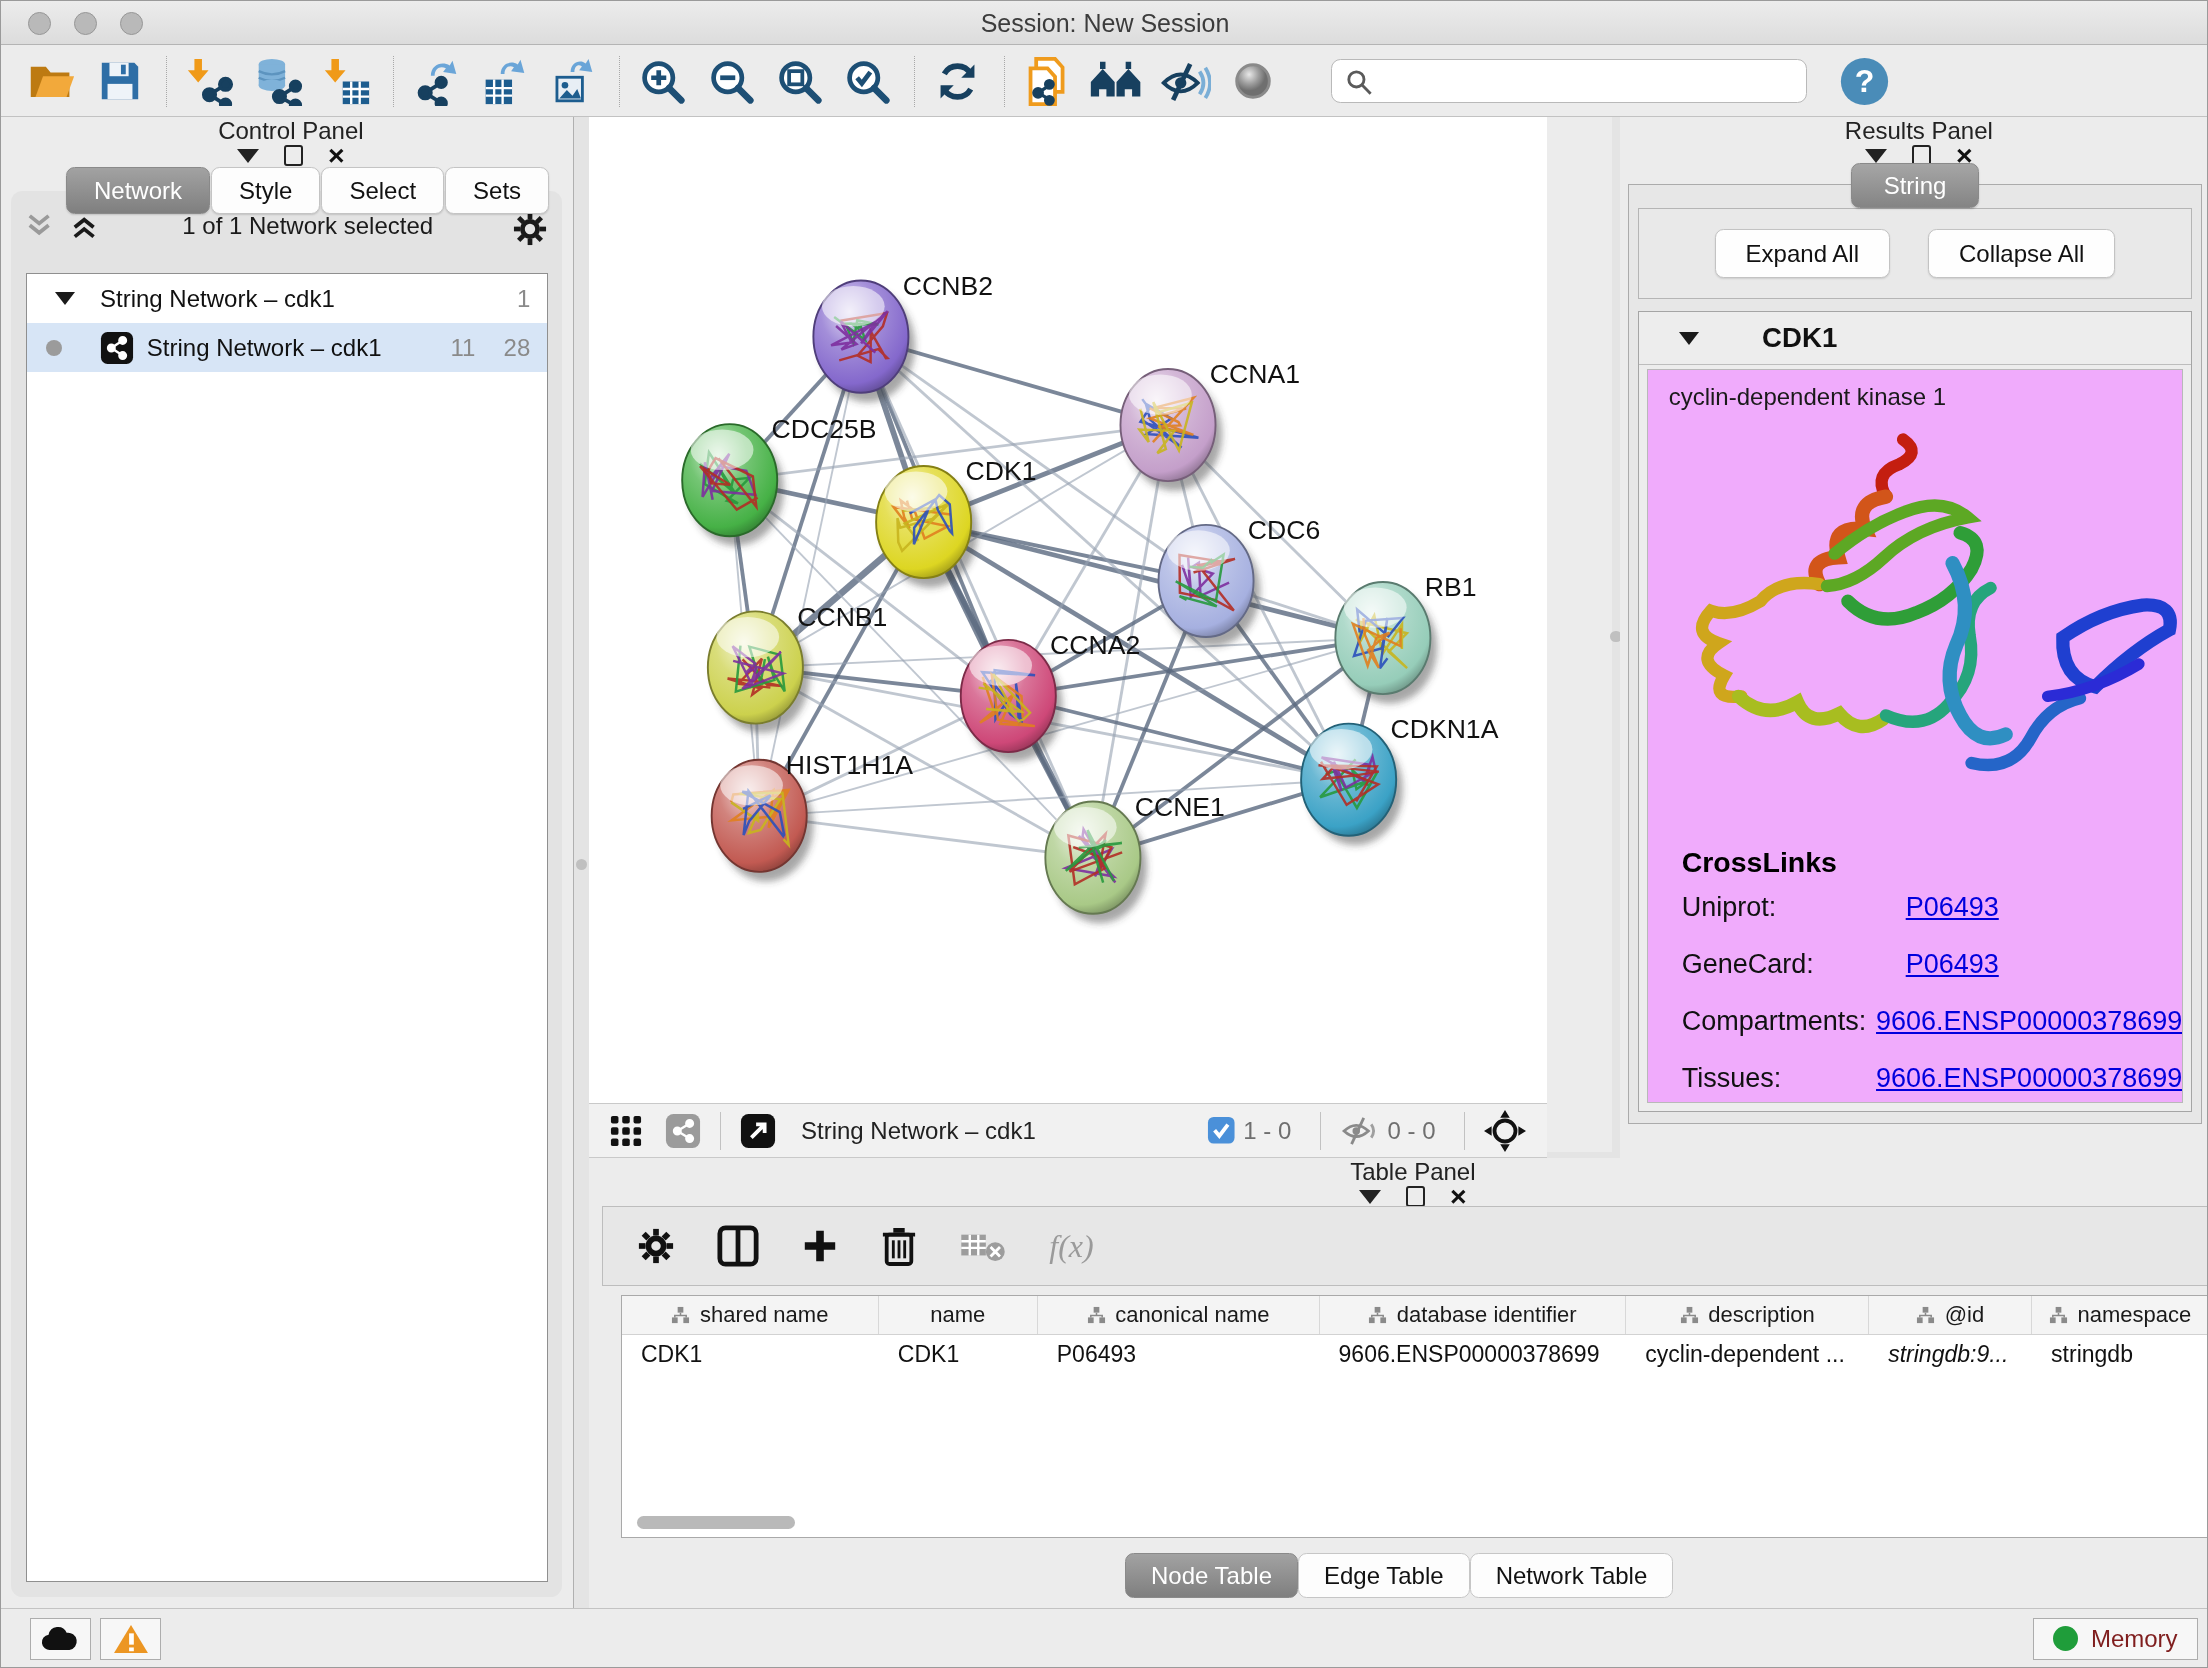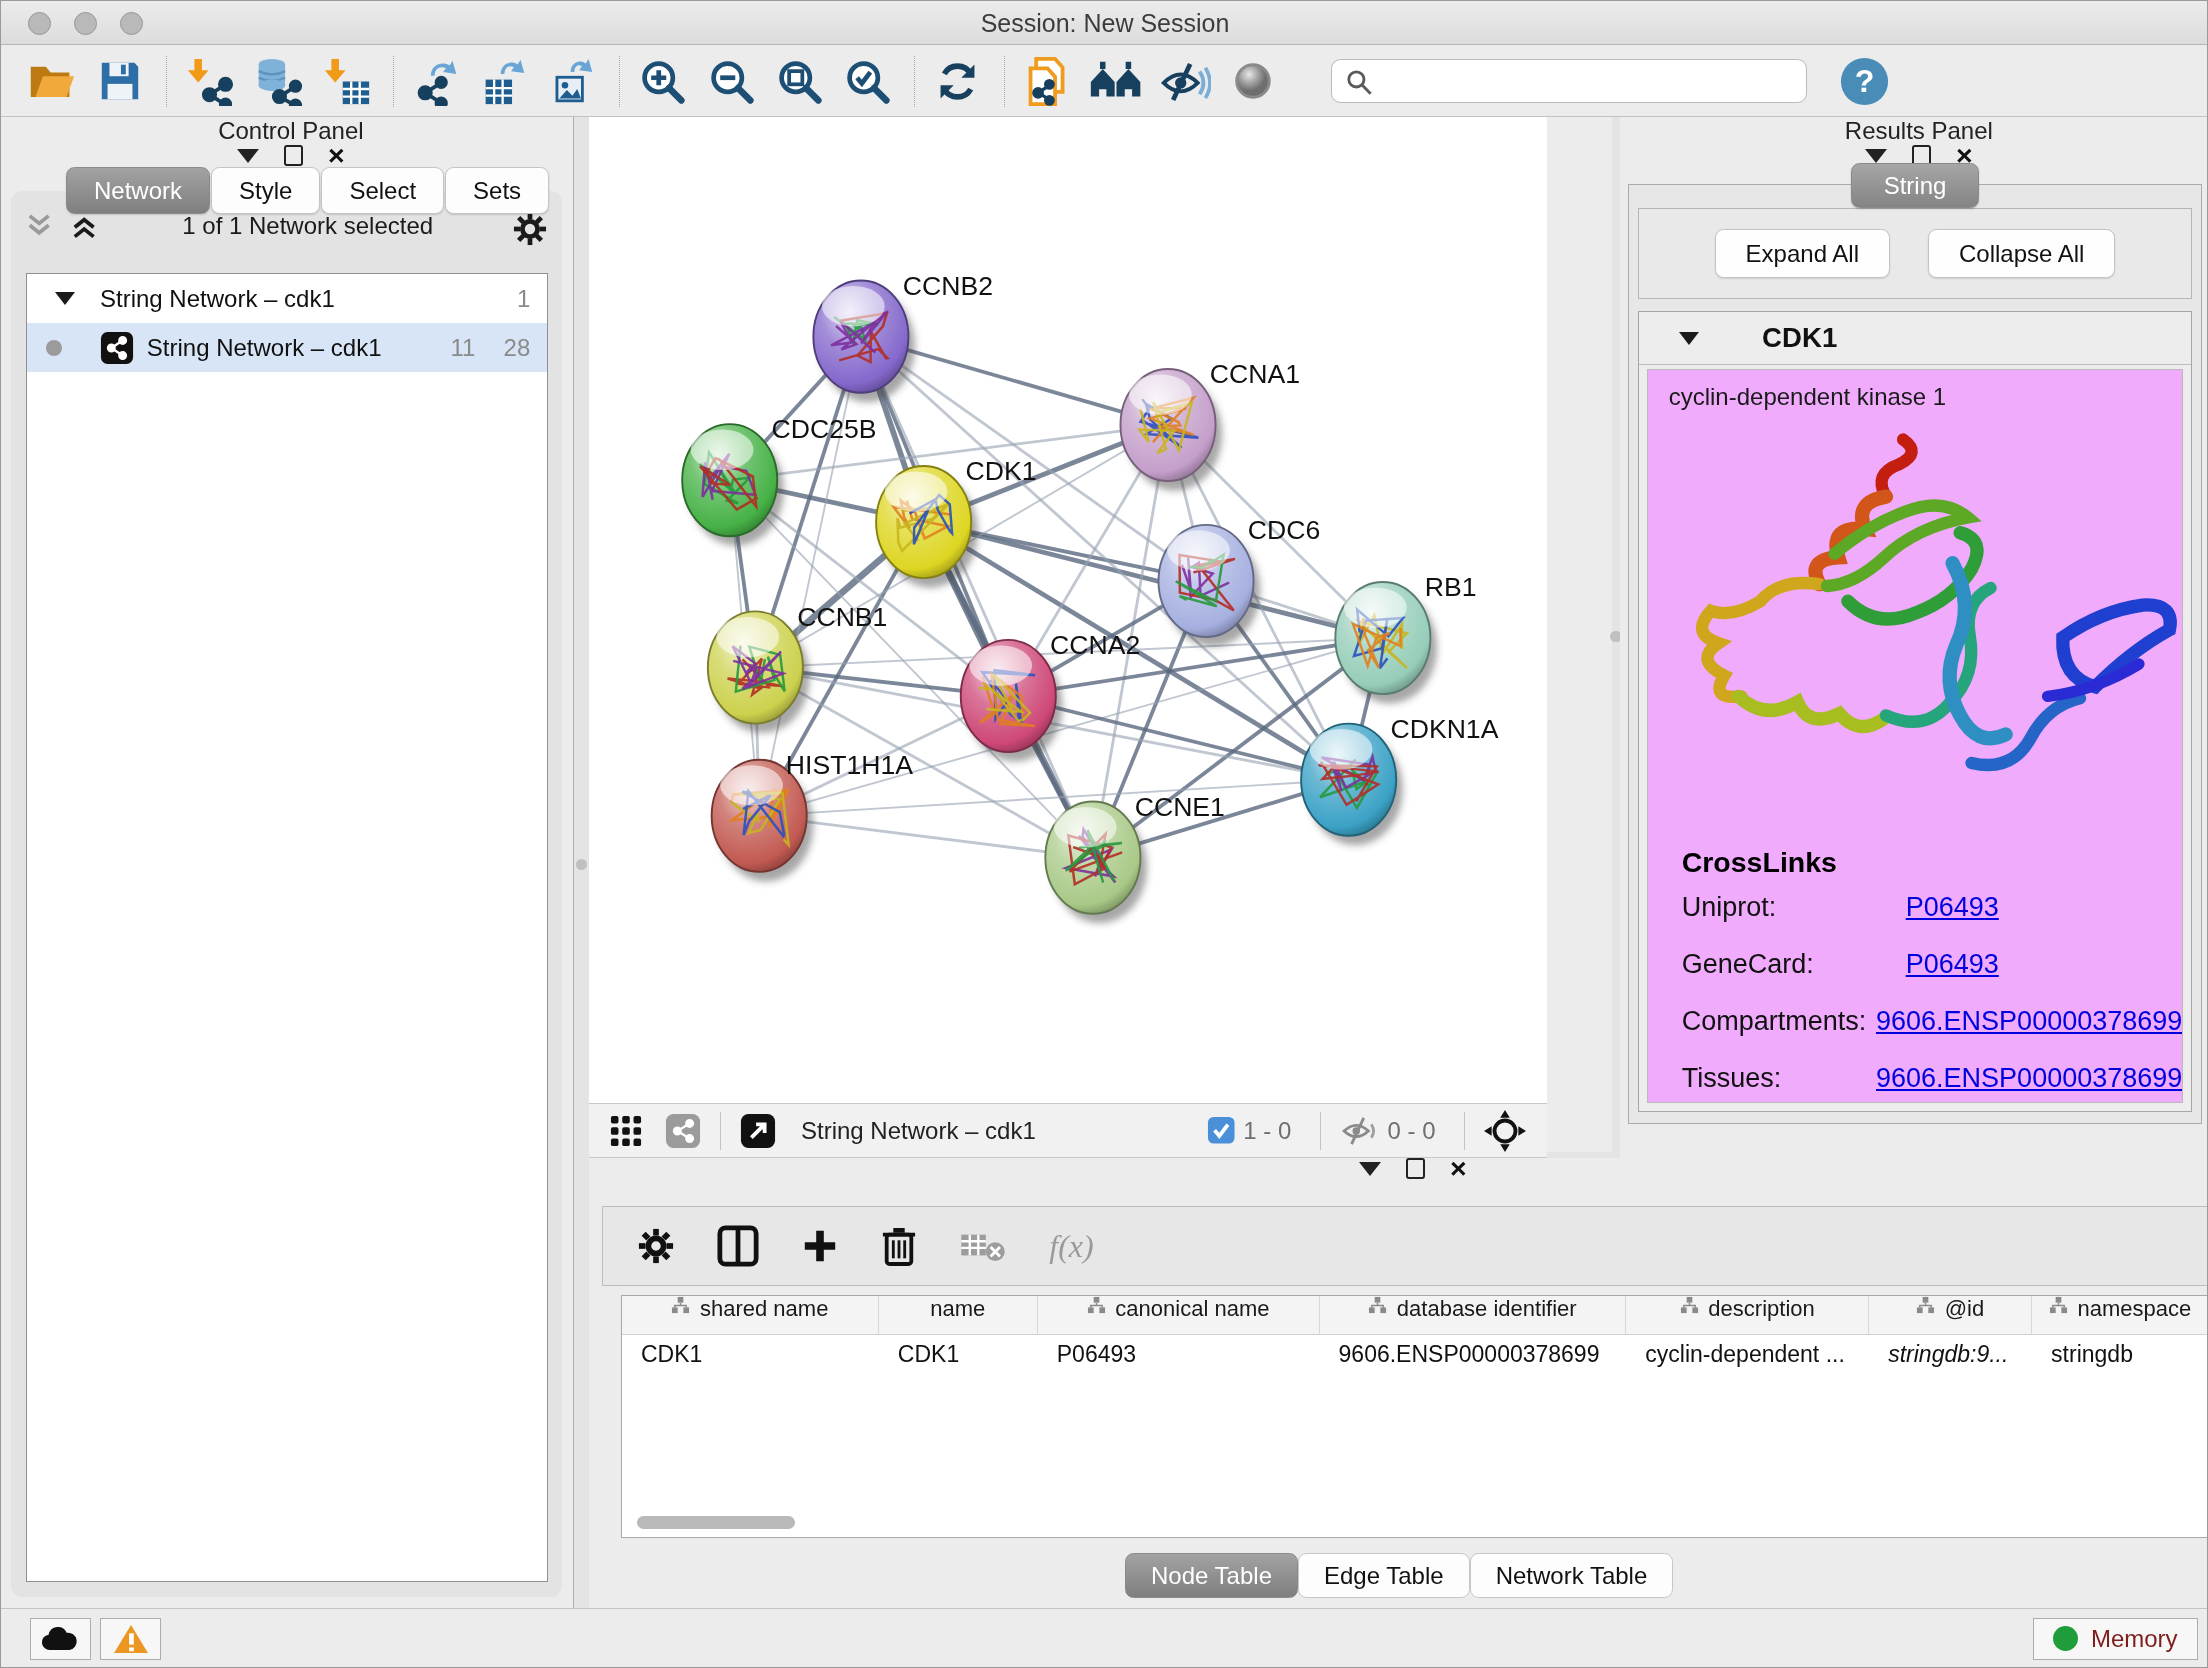--- a/index.html
+++ b/index.html
@@ -79,21 +79,21 @@
   .xrow{display:flex;font-size:27px;margin:0 0 26px 0;}
   .xrow .xl{width:224px;color:#111;}
   .xrow a{color:#0000dd;text-decoration:underline;}
 
   
   .table-panel{position:absolute;left:588px;top:1157px;width:1621px;height:453px;background:#ececec;}
   .tp-toolbar{position:absolute;left:13.3px;right:0px;top:48px;height:80px;background:#e7e7e7;border:1px solid #bdbdbd;
     display:flex;align-items:center;padding-left:34px;gap:42px;}
   .datatable{position:absolute;left:32px;right:0px;top:137px;height:243px;background:#fff;border:1px solid #a9a9a9;}
   .thead{display:flex;height:39px;background:#f4f4f4;border-bottom:1.9px solid #d2d2d2;}
-  .th{display:flex;justify-content:center;gap:9.5px;font-size:22px;color:#1a1a1a;
+  .th{display:flex;align-items:center;justify-content:center;gap:9.5px;font-size:22px;color:#1a1a1a;
     border-right:1px solid #d8d8d8;overflow:hidden;white-space:nowrap;}
   .trowd{display:flex;height:40px;}
   .td{font-size:23px;color:#111;padding:5.7px 0 0 19px;overflow:hidden;white-space:nowrap;}
   .hscroll{position:absolute;left:15px;bottom:7.6px;width:158px;height:13.3px;border-radius:6.7px;background:#b9b9b9;}
   .bottom-tabs{position:absolute;left:1124px;top:1552px;display:flex;z-index:2;}
   .btab{font-size:24px;padding:7.6px 25px;background:#fdfdfd;border:1px solid #c6c6c6;border-radius:8.6px;color:#111;}
   .btab.active{background:linear-gradient(#a2a2a2,#7f7f7f);color:#fff;border-color:#8a8a8a;}
 
   
   .status-bar{position:absolute;left:0;bottom:0;width:2208px;height:59px;background:#ececec;border-top:1.9px solid #c3c3c3;}
@@ -698,20 +698,21 @@
                 </div>
               </div>
           </div>
         </div>
       </div>
     </div>
   </div>
 
   <div class="table-panel">
     <div class="phead" style="padding-left:40px">
+      <div class="ptitle">Table Panel</div>
       <div class="picons">
         <div class="tri-down"></div>
         <div class="sq"></div>
         <div class="xicon">×</div>
       </div>
     </div>
     <div class="tp-toolbar">
       <svg width="38" height="38" viewBox="0 0 40 40">
         <circle cx="20" cy="20" r="8" fill="none" stroke="#111" stroke-width="6"></circle>
         <g stroke="#111" stroke-width="6">

